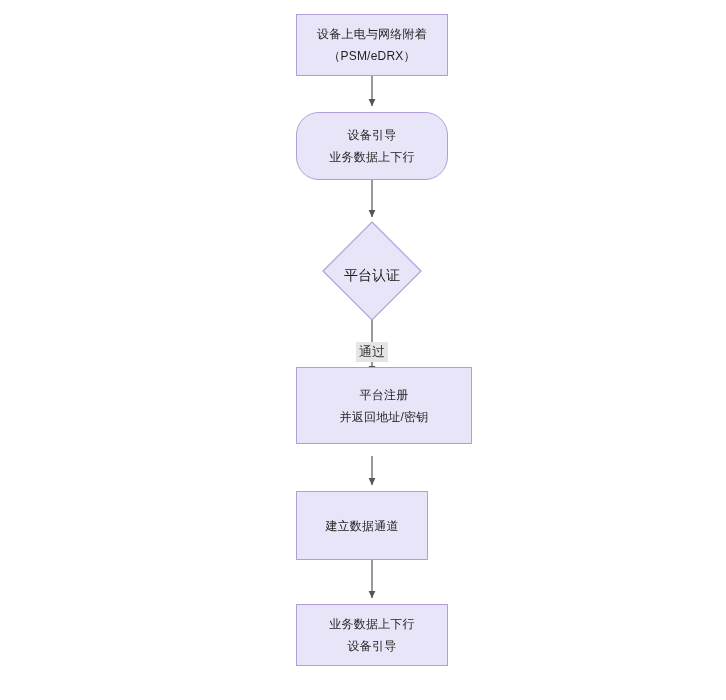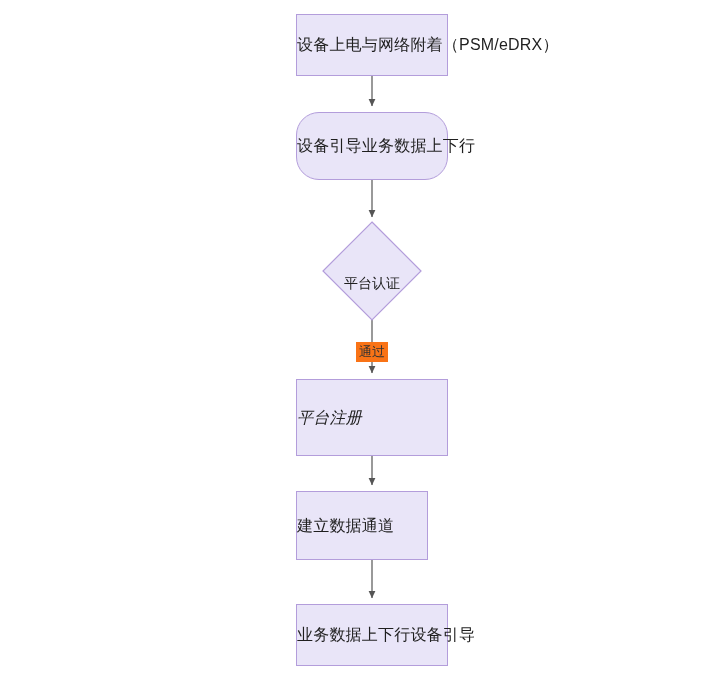--- a/index.html
+++ b/index.html
@@ -17,45 +17,45 @@
     position: relative;
     width: 726px;
     height: 700px;
   }
   .node {
     position: absolute;
     box-sizing: border-box;
     background: #e9e5f8;
     border: 1px solid #b39ddb;
     display: flex;
-    flex-direction: row;
+    flex-direction: column;
     align-items: center;
-    justify-content: flex-start;
+    justify-content: center;
     color: #1f1f1f;
-    font-size: 16px;
+    font-size: 12px;
     line-height: 22px;
     text-align: center;
     letter-spacing: 0.2px;
   }
   .node .line {
     display: block;
     white-space: nowrap;
   }
   .diamond-wrap {
     position: absolute;
   }
   .diamond-shape {
     position: absolute;
     left: 0;
     top: 0;
   }
   .diamond-label {
     position: absolute;
     left: 0;
-    top: 12px;
+    top: 4px;
     width: 100%;
     height: 100%;
     display: flex;
     align-items: center;
     justify-content: center;
     color: #1f1f1f;
     font-size: 14px;
     line-height: 22px;
     text-align: left;
     white-space: nowrap;
@@ -63,21 +63,21 @@
   .connector-layer {
     position: absolute;
     left: 0;
     top: 0;
     width: 726px;
     height: 700px;
     pointer-events: none;
   }
   .edge-label {
     position: absolute;
-    background: #f97316;
+    background: #e5e5e5;
     color: #333333;
     font-size: 13px;
     line-height: 18px;
     padding: 1px 3px;
     white-space: nowrap;
     transform: translate(-50%, -50%);
   }
 </style>
 </head>
 <body>
@@ -109,22 +109,23 @@
 
   <div class="diamond-wrap" style="left:322px; top:221px; width:100px; height:100px;">
     <svg class="diamond-shape" width="100" height="100" viewBox="0 0 100 100" xmlns="http://www.w3.org/2000/svg">
       <polygon points="50,1 99,50 50,99 1,50" fill="#e9e5f8" stroke="#b39ddb" stroke-width="1.2"></polygon>
     </svg>
     <div class="diamond-label">平台认证</div>
   </div>
 
   <div class="edge-label" style="left:372px; top:352px;">通过</div>
 
-  <div class="node" style="left:296px; top:379px; width:152px; height:77px;font-style:italic;">
+  <div class="node" style="left:296px; top:367px; width:176px; height:77px;">
     <span class="line">平台注册</span>
+    <span class="line">并返回地址/密钥</span>
   </div>
 
   <div class="node" style="left:296px; top:491px; width:132px; height:69px;">
     <span class="line">建立数据通道</span>
   </div>
 
   <div class="node" style="left:296px; top:604px; width:152px; height:62px;">
     <span class="line">业务数据上下行</span>
     <span class="line">设备引导</span>
   </div>

